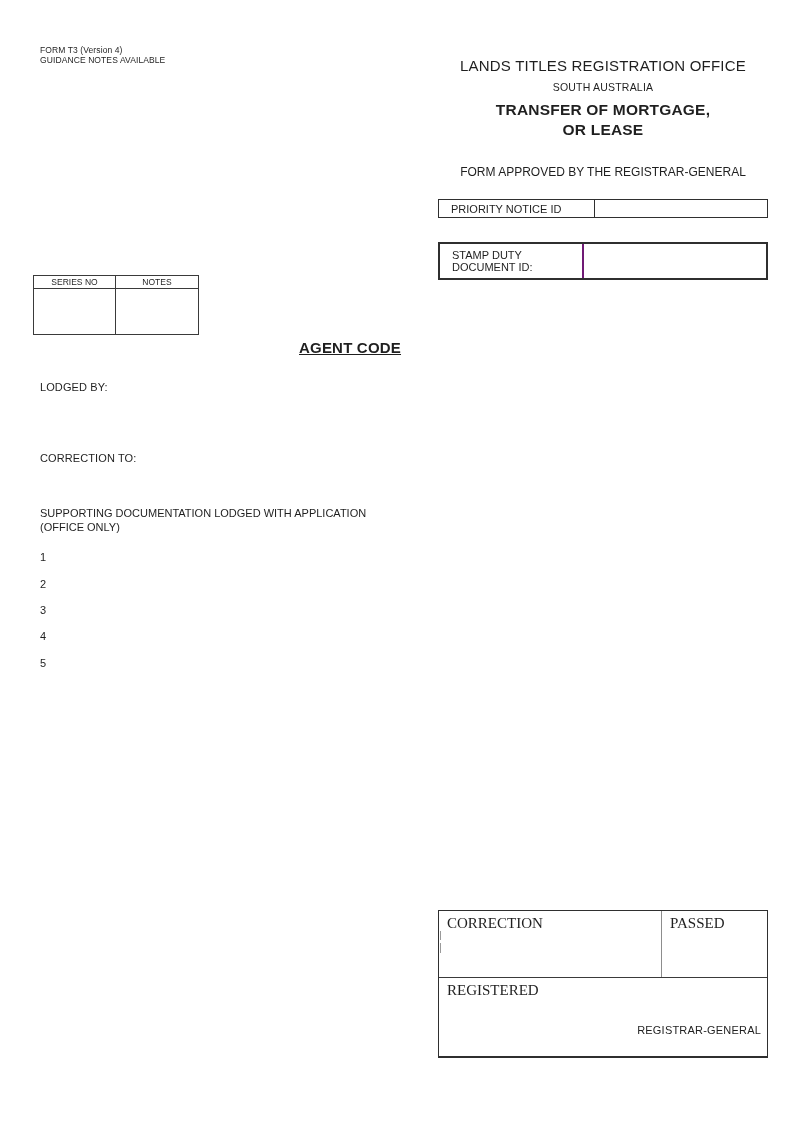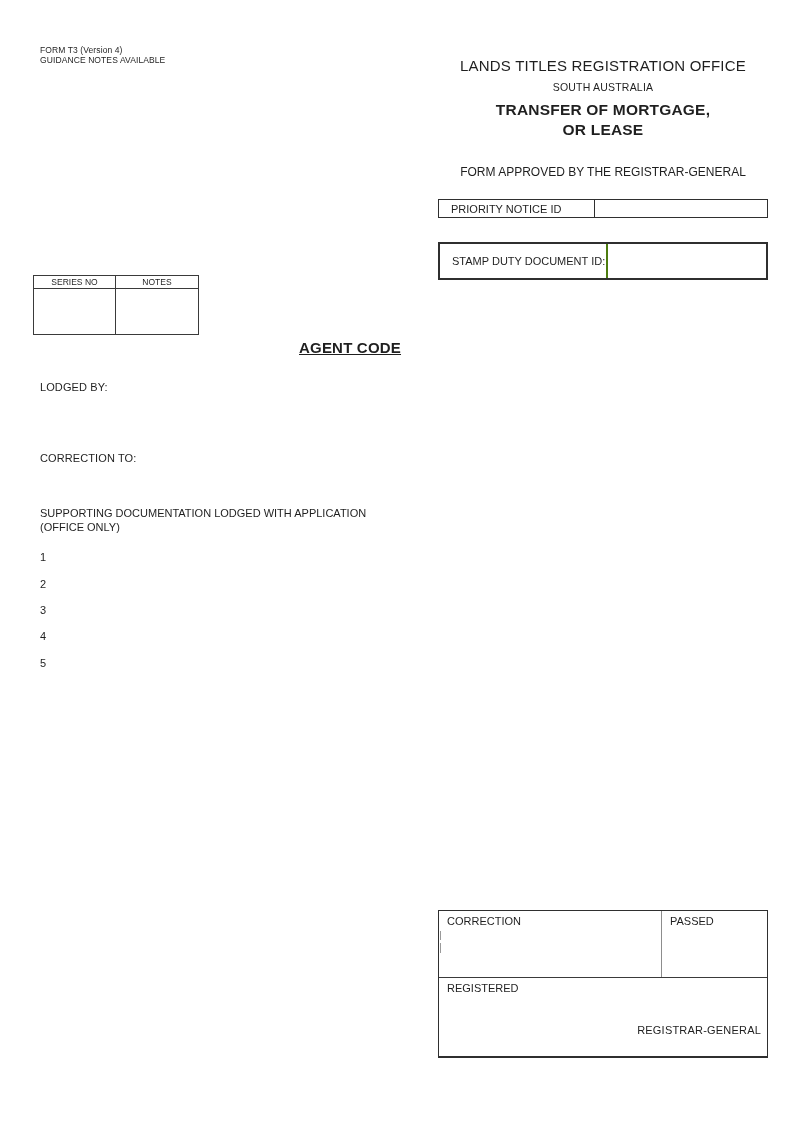--- a/index.html
+++ b/index.html
@@ -21,21 +21,21 @@
   .hdr-office{top:57px;font-size:15px;letter-spacing:.2px;}
   .hdr-state{top:81px;font-size:10.5px;letter-spacing:.2px;}
   .hdr-title{top:100px;font-size:15.5px;font-weight:bold;line-height:19.5px;letter-spacing:.2px;}
   .hdr-approval{top:165px;font-size:12px;}
 
   
   .id-box{left:438px;width:330px;display:flex;box-sizing:border-box;background:#fff;}
   .priority-box{top:199px;height:19px;border:1px solid #2f2f2f;gap:32px;}
   .priority-box .lbl{width:156px;border-right:1px solid #2f2f2f;}
   .stamp-box{top:242px;height:38px;border:2px solid #2f2f2f;}
-  .stamp-box .lbl{width:168px;border-right:2px solid #4d7c0f;}
+  .stamp-box .lbl{width:144px;border-right:2px solid #701a75;}
   .id-box .lbl{display:flex;align-items:center;padding-left:12px;font-size:11px;box-sizing:border-box;}
   .id-box .val{flex:1;}
 
   
   .series-table{
     left:33px;top:275px;width:166px;height:60px;
     border:1px solid #3a3a3a;box-sizing:border-box;
     display:grid;grid-template-columns:1fr 1fr;grid-template-rows:13px 1fr;
   }
   .series-table .hcell{
@@ -55,21 +55,21 @@
 
   
   .office-box{
     left:438px;top:910px;width:330px;height:148px;
     border:1px solid #2f2f2f;border-bottom-width:2px;
     box-sizing:border-box;display:flex;flex-direction:column;background:#fff;
   }
   .office-top{display:flex;height:67px;border-bottom:1px solid #3a3a3a;box-sizing:border-box;}
   .cell-correction{width:223px;border-right:1px solid #8d8d8d;box-sizing:border-box;position:relative;}
   .cell-passed{flex:1;}
-  .office-box .cell-lbl{display:block;padding:4px 0 0 8px;font-size:11px;}
+  .office-box .cell-lbl{display:block;padding:4px 0 0 8px;font-size:15px;font-family:Liberation Serif, serif;}
   .cell-registered{flex:1;position:relative;}
   .registrar{position:absolute;right:6px;bottom:20px;font-size:11px;letter-spacing:.2px;}
 
   .tick{position:absolute;width:1px;background:#9a9a9a;left:1px;}
   .tick-1{top:20px;height:9px;}
   .tick-2{top:32px;height:10px;}
 </style>
 </head>
 <body>
 

